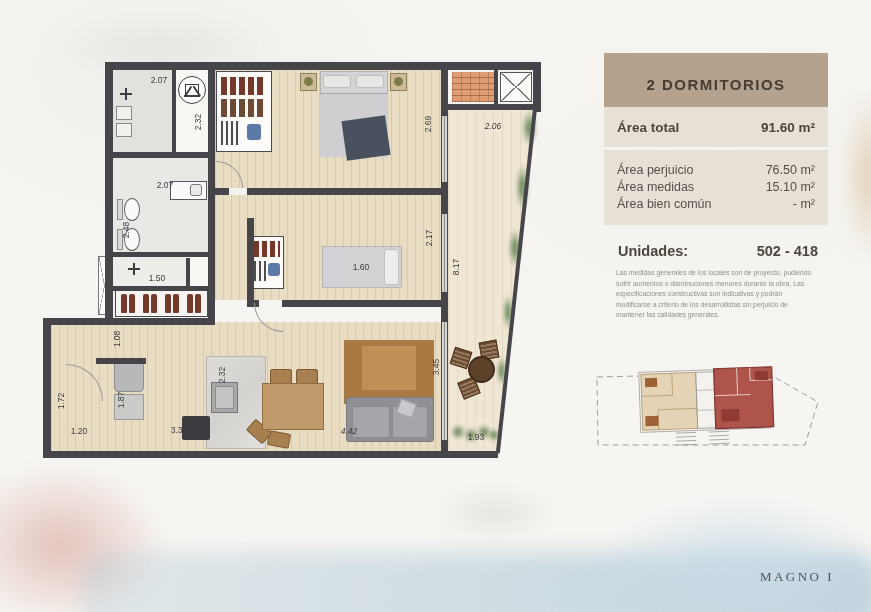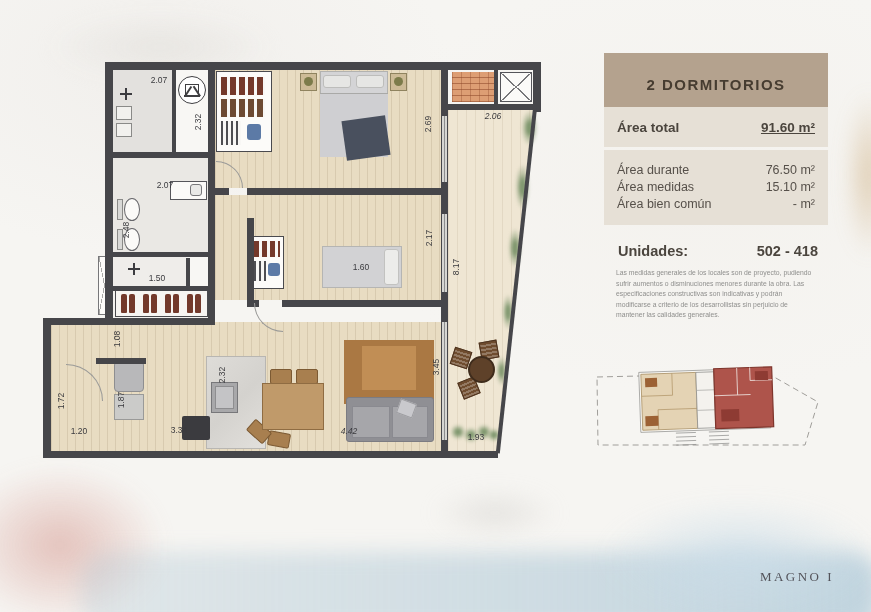--- a/index.html
+++ b/index.html
@@ -195,39 +195,39 @@
     <div class="dim" style="left:144px;top:273px;">1.50</div>
     <div class="dim v" style="left:104px;top:334px;">1.08</div>
     <div class="dim v" style="left:48px;top:396px;">1.72</div>
     <div class="dim" style="left:66px;top:426px;">1.20</div>
     <div class="dim v" style="left:108px;top:395px;">1.87</div>
     <div class="dim" style="left:166px;top:425px;">3.34</div>
     <div class="dim v" style="left:209px;top:370px;">2.32</div>
     <div class="dim" style="left:348px;top:262px;">1.60</div>
     <div class="dim v" style="left:416px;top:233px;">2.17</div>
     <div class="dim v" style="left:415px;top:119px;">2.69</div>
-    <div class="dim" style="left:480px;top:111px;font-style:italic;">2.06</div>
+    <div class="dim" style="left:480px;top:121px;font-style:italic;">2.06</div>
     <div class="dim v" style="left:443px;top:262px;">8.17</div>
     <div class="dim v" style="left:423px;top:362px;">3.45</div>
     <div class="dim" style="left:336px;top:426px;font-style:italic;">4.42</div>
     <div class="dim" style="left:463px;top:432px;">1.93</div>
   </div>
 
   <div class="panel-box hdr" style="top:53px;height:62px;">
     <span>2 DORMITORIOS</span>
   </div>
 
   <div class="panel-box beige row2" style="top:107px;height:40px;">
     <span style="font-weight:bold;font-size:13.5px;">Área total</span>
-    <span style="font-weight:bold;font-size:13.5px;text-decoration:underline;">91.60 m²</span>
+    <span style="font-weight:bold;font-size:13.5px;">91.60 m²</span>
   </div>
 
   <div class="panel-box beige" style="top:150px;height:75px;padding-top:11px;">
     <div class="detail-row">
-      <span>Área durante</span>
+      <span>Área perjuicio</span>
       <span>76.50 m²</span>
     </div>
     <div class="detail-row">
       <span>Área medidas</span>
       <span>15.10 m²</span>
     </div>
     <div class="detail-row">
       <span>Área bien común</span>
       <span>- m²</span>
     </div>

